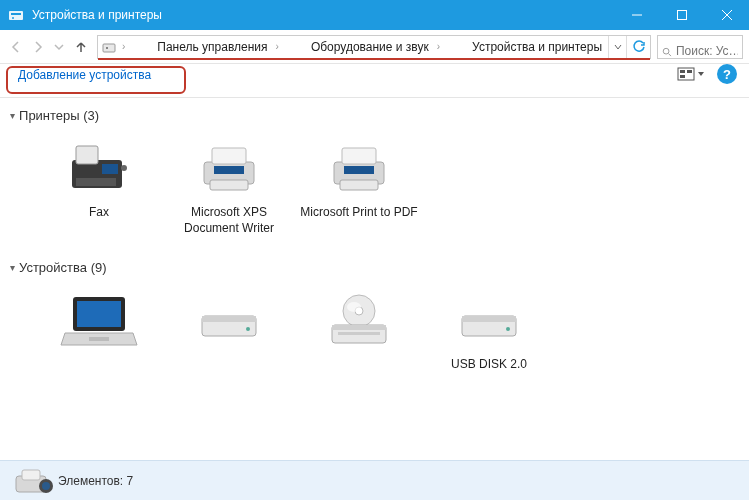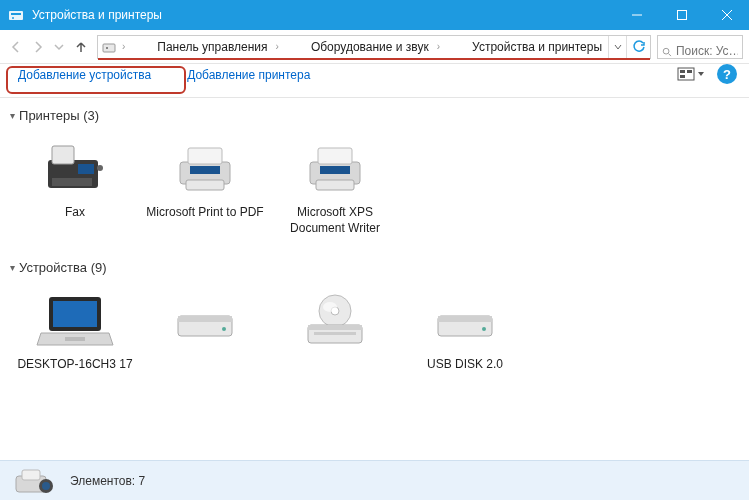--- a/index.html
+++ b/index.html
@@ -34,27 +34,27 @@
 .toolbtn { color: #0066cc; font-size: 12px; padding: 4px 6px; position: relative; }
 .highlight-box { position: absolute; border: 2px solid #c0392b; border-radius: 6px; left: 6px; top: 2px; width: 180px; height: 28px; pointer-events: none; }
 .toolbar-right { margin-left: auto; display: flex; align-items: center; gap: 12px; }
 .viewbtn { display: flex; align-items: center; gap: 2px; color: #555; }
 .helpbtn { width: 20px; height: 20px; border-radius: 50%; background: #1e9ae0; color: #fff; display: flex; align-items: center; justify-content: center; font-size: 13px; font-weight: bold; }
 
 
 .content { height: 362px; overflow: auto; padding: 4px 0; }
 .group-header { display: flex; align-items: center; padding: 6px 10px; color: #333; font-size: 13px; }
 .group-header .chev { color: #666; margin-right: 4px; font-size: 10px; }
-.items { display: flex; flex-wrap: wrap; padding: 2px 10px 12px; gap: 0; }
+.items { display: flex; flex-wrap: wrap; padding: 2px 10px 12px; gap: 0; margin-left: 24px; }
 .item { width: 130px; display: flex; flex-direction: column; align-items: center; text-align: center; padding: 6px 4px; }
 .item-icon { width: 80px; height: 64px; display: flex; align-items: center; justify-content: center; margin-bottom: 4px; }
 .item-label { font-size: 12px; color: #222; line-height: 1.3; word-wrap: break-word; max-width: 120px; }
 
 
-.statusbar { height: 40px; background: #e8f2fb; border-top: 1px solid #cfe0ef; display: flex; align-items: center; padding: 0 10px; gap: 12px; }
+.statusbar { height: 40px; background: #e8f2fb; border-top: 1px solid #cfe0ef; display: flex; align-items: center; padding: 0 10px; }
 .status-icon { width: 48px; height: 32px; display: flex; align-items: center; justify-content: center; }
 .status-text { font-size: 12px; color: #333; }
 </style>
 </head>
 <body>
 
 <div class="titlebar">
   <span class="app-icon">
     <svg viewBox="0 0 16 16">
         <rect x="1" y="4" width="14" height="9" rx="1" fill="#fff" opacity="0.9"></rect>
@@ -139,21 +139,20 @@
         <circle cx="5" cy="5" r="3.5" fill="none" stroke="#888"></circle>
         <line x1="8" y1="8" x2="11" y2="11" stroke="#888"></line>
       </svg>
     <input placeholder="Поиск: Ус…" style="">
   </div>
 </div>
 
 <div class="toolbar">
   <div class="highlight-box"></div>
   <span class="toolbtn">Добавление устройства</span>
-  <span class="toolbtn">Добавление принтера</span>
   <div class="toolbar-right">
     <div class="viewbtn">
       <svg width="18" height="14" viewBox="0 0 18 14">
           <rect x="1" y="1" width="16" height="12" fill="none" stroke="#555"></rect>
           <rect x="3" y="3" width="5" height="3" fill="#555"></rect>
           <rect x="10" y="3" width="5" height="3" fill="#555"></rect>
           <rect x="3" y="8" width="5" height="3" fill="#555"></rect>
         </svg>
       <svg width="8" height="8" viewBox="0 0 8 8">
           <path d="M1 2 L4 6 L7 2" fill="#555"></path>
@@ -184,50 +183,49 @@
     </div>
     <div class="item">
       <div class="item-icon">
         <svg width="70" height="58" viewBox="0 0 70 58">
             <rect x="10" y="22" width="50" height="22" rx="3" fill="#d8d8d8" stroke="#aaa"></rect>
             <rect x="18" y="8" width="34" height="16" rx="2" fill="#f4f4f4" stroke="#bbb"></rect>
             <rect x="20" y="26" width="30" height="8" fill="#1a5490"></rect>
             <rect x="16" y="40" width="38" height="10" rx="2" fill="#e8e8e8" stroke="#aaa"></rect>
           </svg>
       </div>
-      <div class="item-label">Microsoft Print to PDF</div>
+      <div class="item-label">Microsoft XPS Document Writer</div>
     </div>
     <div class="item">
       <div class="item-icon">
         <svg width="70" height="58" viewBox="0 0 70 58">
             <rect x="10" y="22" width="50" height="22" rx="3" fill="#d8d8d8" stroke="#aaa"></rect>
             <rect x="18" y="8" width="34" height="16" rx="2" fill="#f4f4f4" stroke="#bbb"></rect>
             <rect x="20" y="26" width="30" height="8" fill="#1a5490"></rect>
             <rect x="16" y="40" width="38" height="10" rx="2" fill="#e8e8e8" stroke="#aaa"></rect>
           </svg>
       </div>
-      <div class="item-label">Microsoft XPS Document Writer</div>
+      <div class="item-label">Microsoft Print to PDF</div>
     </div>
   </div>
 
   <div class="group-header">
     <span class="chev">▾</span>
     <span>Устройства (9)</span>
   </div>
   <div class="items">
     <div class="item">
       <div class="item-icon">
         <svg width="80" height="60" viewBox="0 0 80 60">
             <rect x="14" y="6" width="52" height="34" rx="3" fill="#2a2a2a"></rect>
             <rect x="18" y="10" width="44" height="26" fill="#1e6bb8"></rect>
             <path d="M6 42 L74 42 L78 54 L2 54 Z" fill="#d8d8d8" stroke="#aaa"></path>
             <rect x="30" y="46" width="20" height="4" fill="#bbb"></rect>
           </svg>
       </div>
-      <div class="item-label">DESKTOP-16CH3 17</div>
     </div>
     <div class="item">
       <div class="item-icon">
         <svg width="70" height="50" viewBox="0 0 70 50">
             <rect x="8" y="20" width="54" height="20" rx="3" fill="#e8e8e8" stroke="#aaa"></rect>
             <rect x="8" y="20" width="54" height="6" fill="#d0d0d0"></rect>
             <circle cx="54" cy="33" r="2" fill="#5a9"></circle>
           </svg>
       </div>
     </div>

